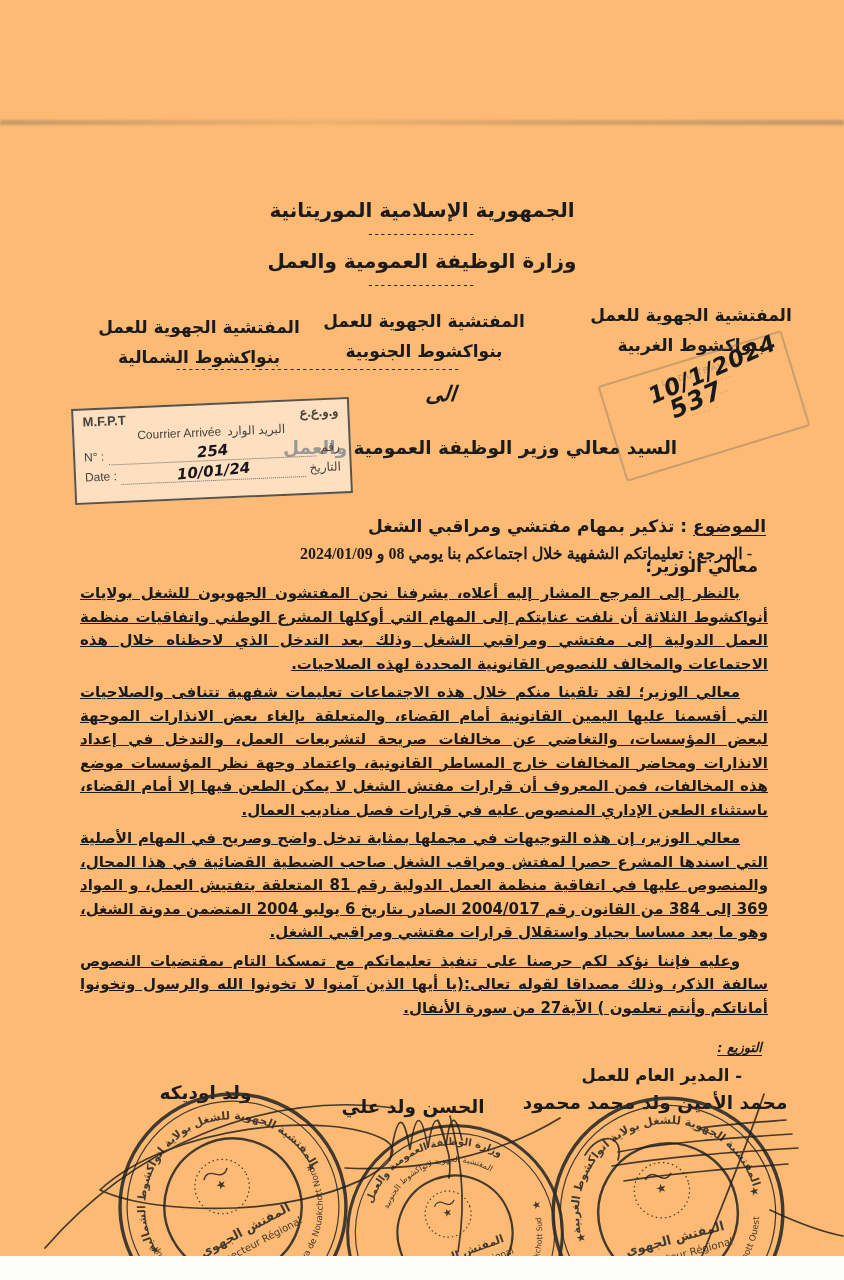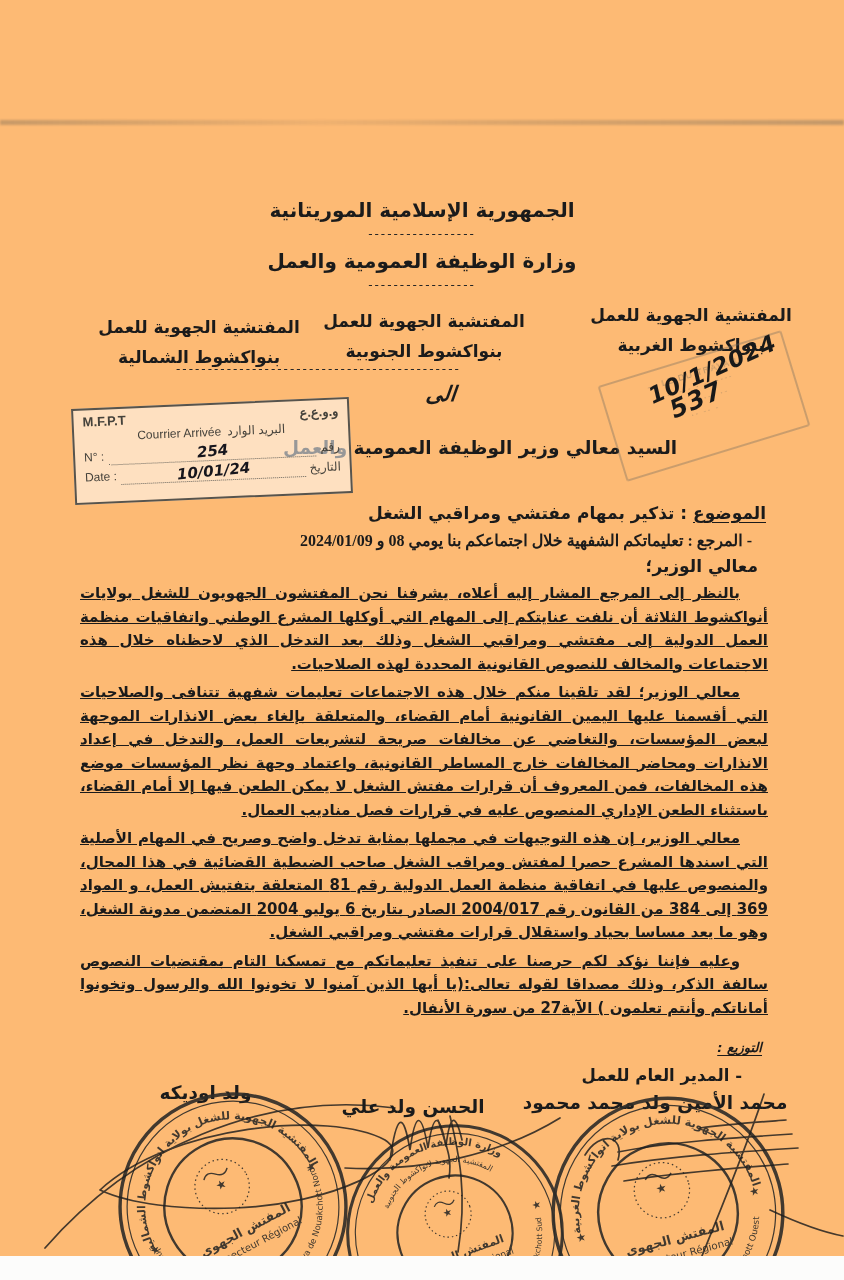--- a/index.html
+++ b/index.html
@@ -31,21 +31,21 @@
   .hand{font-family:"DejaVu Sans",sans-serif;font-style:italic;font-weight:700;color:#16151c;font-size:15px;display:inline-block;transform:rotate(-3deg);}
   
   .faint{top:356px;left:608px;width:188px;height:88px;transform:rotate(-17deg);
     border:2px solid rgba(110,106,94,.36);border-radius:3px;color:rgba(106,102,90,.5);
     font-size:8.5px;letter-spacing:1.6px;text-align:center;padding-top:8px;line-height:13px;filter:blur(.3px);
     font-family:"Liberation Sans",sans-serif;}
   .handnote{top:356px;left:648px;transform:rotate(-24deg);font-style:italic;font-weight:700;color:#191919;
     font-size:23px;line-height:24px;letter-spacing:1px;}
   .handnote .n2{display:block;margin:-2px 0 0 14px;font-size:25px;}
   
-  .subject{top:499px;left:88px;right:78px;direction:rtl;line-height:28px;}
+  .subject{top:512px;left:88px;right:78px;direction:rtl;line-height:28px;}
   .subj1{font-size:17px;font-weight:700;}
   .subj2{font-size:16px;font-weight:600;padding-right:14px;font-family:Liberation Serif, serif;}
   .u{text-decoration:underline;text-underline-offset:3px;}
   .salut{top:556px;right:86px;font-size:17px;font-weight:700;direction:rtl;}
   
   .bodytxt{top:582px;left:80px;right:76px;direction:rtl;text-align:justify;
     font-size:15px;line-height:23.5px;font-weight:600;text-decoration:underline;}
   .bodytxt p{margin:0 0 5px 0;text-indent:28px;}
   .verse{font-weight:700;}
   

